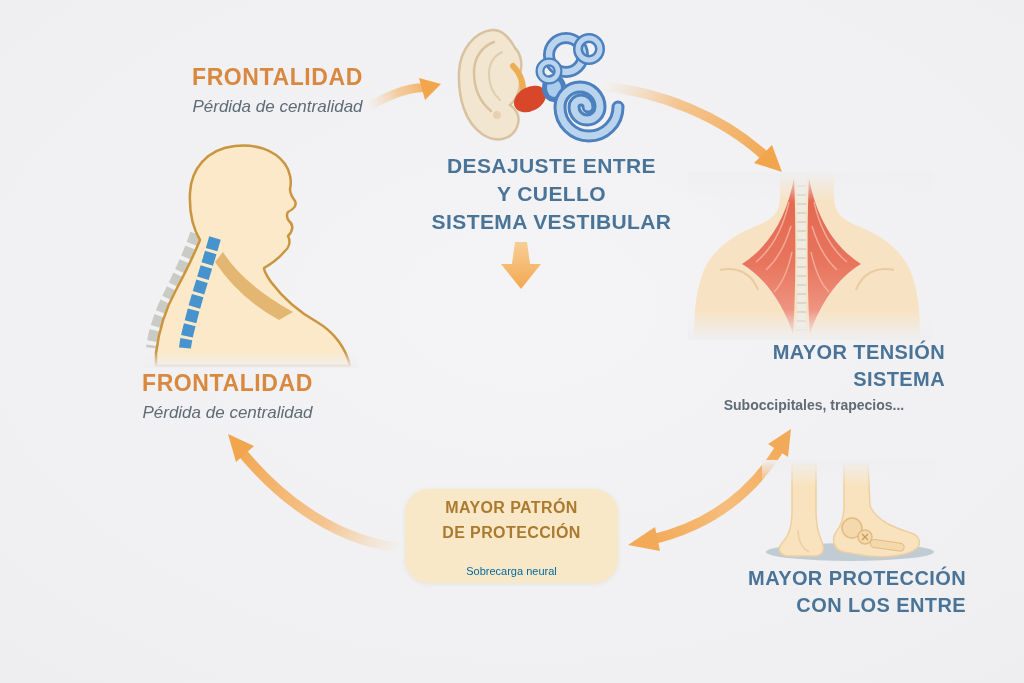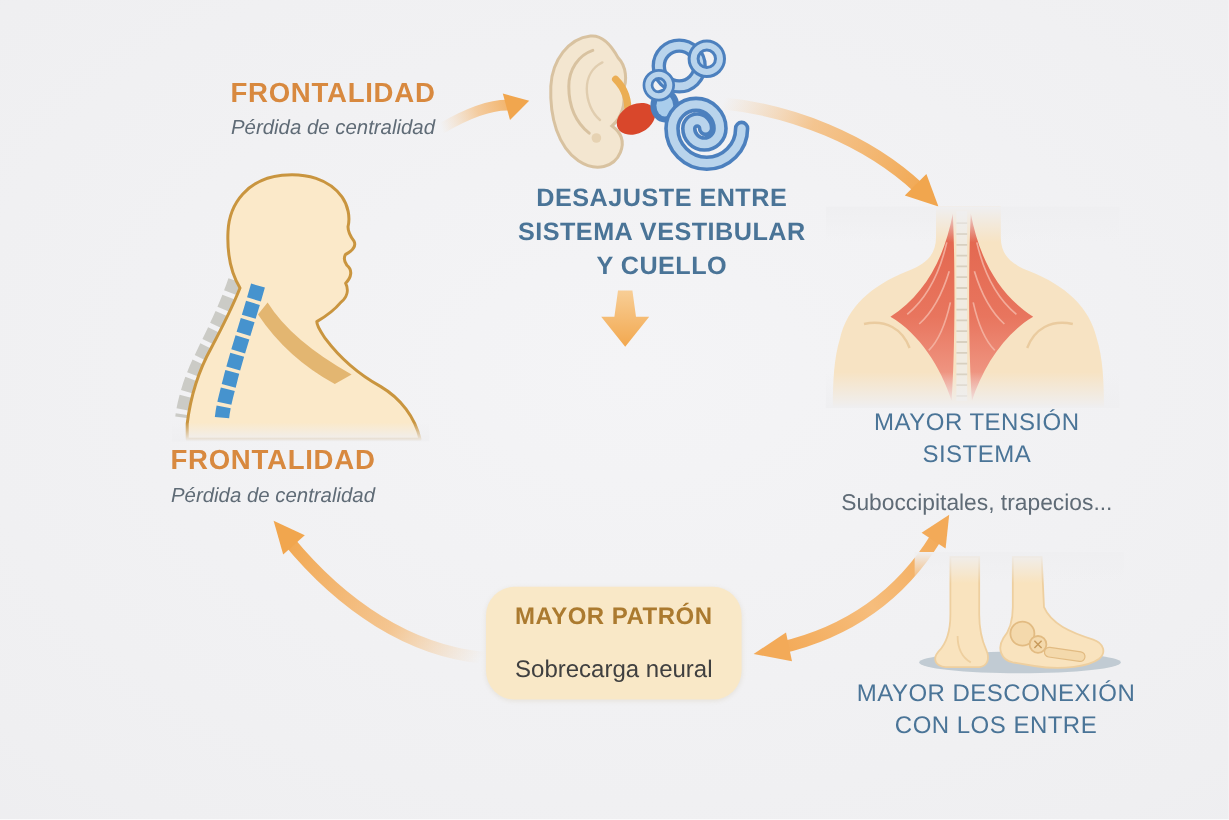--- a/index.html
+++ b/index.html
@@ -6,32 +6,32 @@
   .stage{
     position:relative;width:1024px;height:683px;overflow:hidden;
     background:radial-gradient(120% 120% at 50% 45%, #F4F4F6 0%, #EFEFF1 55%, #E8E8EC 100%);
     font-family:"Liberation Sans","DejaVu Sans",sans-serif;
     padding-left:32px;
   }
   .abs{position:absolute;}
   .lbl{position:absolute;text-align:center;}
   .title-orange{font-size:23px;font-weight:700;letter-spacing:.6px;color:#D8893F;}
   .title-blue{font-size:21px;font-weight:700;letter-spacing:.4px;color:#4A7497;line-height:28px;}
-  .title-blue-sm{font-size:20px;font-weight:400;letter-spacing:.4px;color:#4A7497;line-height:27px;}
+  .title-blue-sm{font-size:20px;font-weight:700;letter-spacing:.4px;color:#4A7497;line-height:27px;text-align:right;}
   .subtitle{font-size:17px;font-weight:400;color:#5F6B76;margin-top:6px;font-style:italic;}
-  .subtitle-sm{font-size:19px;font-weight:400;color:#5F6B76;margin-top:16px;}
+  .subtitle-sm{font-size:14px;font-weight:700;color:#5F6B76;margin-top:4px;}
   .line{display:block;}
   .protect-box{
     position:absolute;left:405px;top:489px;width:213px;height:94px;
     background:#F9E8C7;border-radius:24px;
     display:flex;flex-direction:column;align-items:center;justify-content:center;
     box-shadow:0 1px 4px rgba(160,120,60,.12);
   }
-  .protect-box .bt{font-size:20px;font-weight:700;letter-spacing:.4px;color:#AB7A2F;line-height:25px;text-align:center;}
-  .protect-box .bs{font-size:20px;color:#404040;margin-top:20px;}
+  .protect-box .bt{font-size:16px;font-weight:700;letter-spacing:.4px;color:#AB7A2F;line-height:25px;text-align:center;}
+  .protect-box .bs{font-size:11px;color:#0369a1;margin-top:20px;}
   svg{display:block;}
 </style>
 </head>
 <body>
 
 <div class="stage">
 
   <svg class="abs" style="left:0;top:0;" width="1024" height="683" viewBox="0 0 1024 683">
     <defs>
       <linearGradient id="ga1" gradientUnits="userSpaceOnUse" x1="368" y1="107" x2="438" y2="86">
@@ -203,37 +203,38 @@
     <rect x="0" y="216" width="215" height="16" fill="url(#gBodyFade)"></rect>
   </svg>
 
   <div class="lbl" style="left:155px;top:64px;width:245px;">
     <div class="title-orange">FRONTALIDAD</div>
     <div class="subtitle">Pérdida de centralidad</div>
   </div>
 
   <div class="lbl" style="left:395px;top:152px;width:255px;margin-left:29px;">
     <span class="line title-blue">DESAJUSTE ENTRE</span>
+    <span class="line title-blue">Y CUELLO</span>
     <span class="line title-blue">SISTEMA VESTIBULAR</span>
-    <span class="line title-blue">Y CUELLO</span>
   </div>
 
   <div class="lbl" style="left:683px;top:339px;width:262px;">
     <span class="line title-blue-sm">MAYOR TENSIÓN</span>
     <span class="line title-blue-sm">SISTEMA</span>
     <div class="subtitle-sm">Suboccipitales, trapecios...</div>
   </div>
 
   <div class="lbl" style="left:694px;top:565px;width:272px;">
-    <span class="line title-blue-sm">MAYOR DESCONEXIÓN</span>
+    <span class="line title-blue-sm">MAYOR PROTECCIÓN</span>
     <span class="line title-blue-sm">CON LOS ENTRE</span>
   </div>
 
   <div class="protect-box">
     <span class="bt line">MAYOR PATRÓN</span>
+    <span class="bt line">DE PROTECCIÓN</span>
     <div class="bs">Sobrecarga neural</div>
   </div>
 
   <div class="lbl" style="left:105px;top:370px;width:245px;">
     <div class="title-orange">FRONTALIDAD</div>
     <div class="subtitle">Pérdida de centralidad</div>
   </div>
 
 </div>
 

